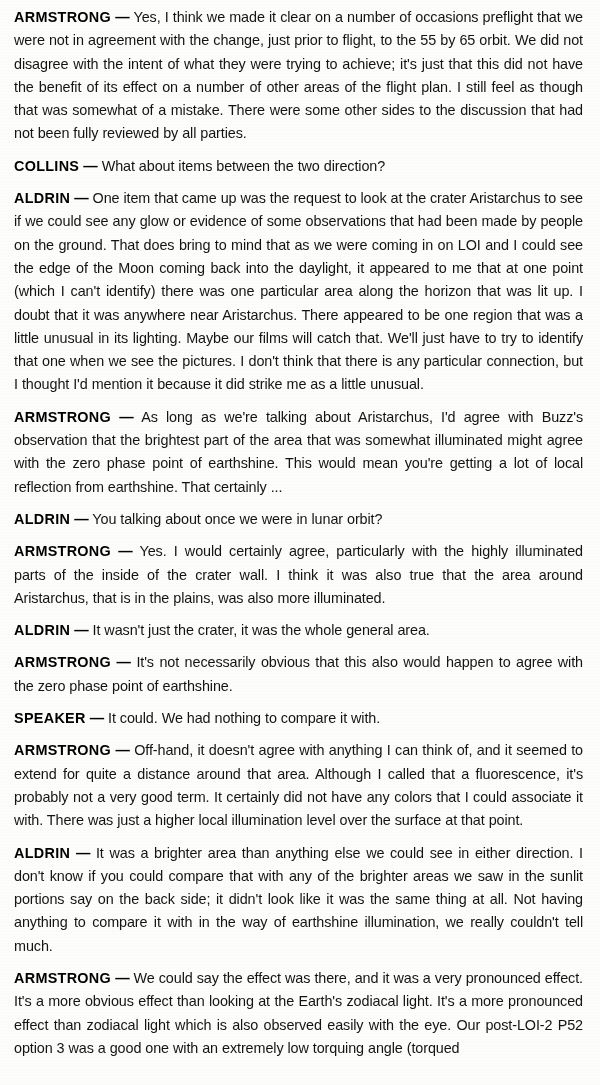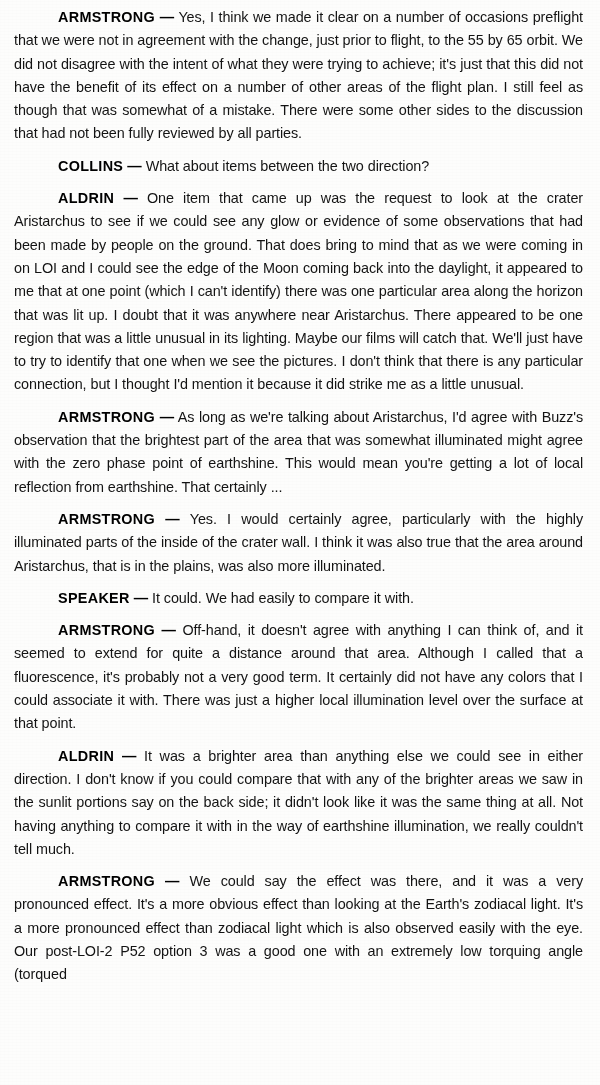--- a/index.html
+++ b/index.html
@@ -31,21 +31,20 @@
     text-justify: inter-word;
     -webkit-font-smoothing: antialiased;
     letter-spacing: -0.1px;
     word-spacing: 0.1px;
   }
   .para:last-child { margin-bottom: 0; }
   .speaker {
     font-weight: bold;
     letter-spacing: 0.3px;
     color: #000000;
-    margin-left: 44px;
   }
   .dash {
     font-weight: bold;
     color: #000000;
     letter-spacing: 0;
   }
   .utterance {
     font-weight: normal;
   }
   
@@ -61,20 +60,23 @@
 </style>
 </head>
 <body>
 
 <div id="page" style="background: rgb(253, 253, 252);">
   <div id="body-text" style="color: rgb(20, 20, 20);">
       <p class="para"><span class="speaker">ARMSTRONG</span> <span class="dash">—</span><span class="utterance"> Yes, I think we made it clear on a number of occasions preflight that we were not in agreement with the change, just prior to flight, to the 55 by 65 orbit. We did not disagree with the intent of what they were trying to achieve; it's just that this did not have the benefit of its effect on a number of other areas of the flight plan. I still feel as though that was somewhat of a mistake. There were some other sides to the discussion that had not been fully reviewed by all parties.</span></p>
       <p class="para"><span class="speaker">COLLINS</span> <span class="dash">—</span><span class="utterance">  What about items between the two direction?</span></p>
       <p class="para"><span class="speaker">ALDRIN</span> <span class="dash">—</span><span class="utterance"> One item that came up was the request to look at the crater Aristarchus to see if we could see any glow or evidence of some observations that had been made by people on the ground. That does bring to mind that as we were coming in on LOI and I could see the edge of the Moon coming back into the daylight, it appeared to me that at one point (which I can't identify) there was one particular area along the horizon that was lit up. I doubt that it was anywhere near Aristarchus. There appeared to be one region that was a little unusual in its lighting. Maybe our films will catch that. We'll just have to try to identify that one when we see the pictures. I don't think that there is any particular connection, but I thought I'd mention it because it did strike me as a little unusual.</span></p>
       <p class="para"><span class="speaker">ARMSTRONG</span> <span class="dash">—</span><span class="utterance"> As long as we're talking about Aristarchus, I'd agree with Buzz's observation that the brightest part of the area that was somewhat illuminated might agree with the zero phase point of earthshine. This would mean you're getting a lot of local reflection from earthshine. That certainly ...</span></p>
+      <p class="para"><span class="speaker">ALDRIN</span> <span class="dash">—</span><span class="utterance"> You talking about once we were in lunar orbit?</span></p>
       <p class="para"><span class="speaker">ARMSTRONG</span> <span class="dash">—</span><span class="utterance"> Yes. I would certainly agree, particularly with the highly illuminated parts of the inside of the crater wall. I think it was also true that the area around Aristarchus, that is in the plains, was also more illuminated.</span></p>
-      <p class="para"><span class="speaker">SPEAKER</span> <span class="dash">—</span><span class="utterance">  It could. We had easily to compare it with.</span></p>
+      <p class="para"><span class="speaker">ALDRIN</span> <span class="dash">—</span><span class="utterance"> It wasn't just the crater, it was the whole general area.</span></p>
+      <p class="para"><span class="speaker">ARMSTRONG</span> <span class="dash">—</span><span class="utterance"> It's not necessarily obvious that this also would happen to agree with the zero phase point of earthshine.</span></p>
+      <p class="para"><span class="speaker">SPEAKER</span> <span class="dash">—</span><span class="utterance">  It could. We had nothing to compare it with.</span></p>
       <p class="para"><span class="speaker">ARMSTRONG</span> <span class="dash">—</span><span class="utterance"> Off-hand, it doesn't agree with anything I can think of, and it seemed to extend for quite a distance around that area. Although I called that a fluorescence, it's probably not a very good term. It certainly did not have any colors that I could associate it with. There was just a higher local illumination level over the surface at that point.</span></p>
       <p class="para"><span class="speaker">ALDRIN</span> <span class="dash">—</span><span class="utterance"> It was a brighter area than anything else we could see in either direction. I don't know if you could compare that with any of the brighter areas we saw in the sunlit portions say on the back side; it didn't look like it was the same thing at all. Not having anything to compare it with in the way of earthshine illumination, we really couldn't tell much.</span></p>
       <p class="para"><span class="speaker">ARMSTRONG</span> <span class="dash">—</span><span class="utterance"> We could say the effect was there, and it was a very pronounced effect. It's a more obvious effect than looking at the Earth's zodiacal light. It's a more pronounced effect than zodiacal light which is also observed easily with the eye. Our post-LOI-2 P52 option 3 was a good one with an extremely low torquing angle (torqued</span></p>
     </div>
   <div id="grain"></div>
 </div>
 
 </body></html>

